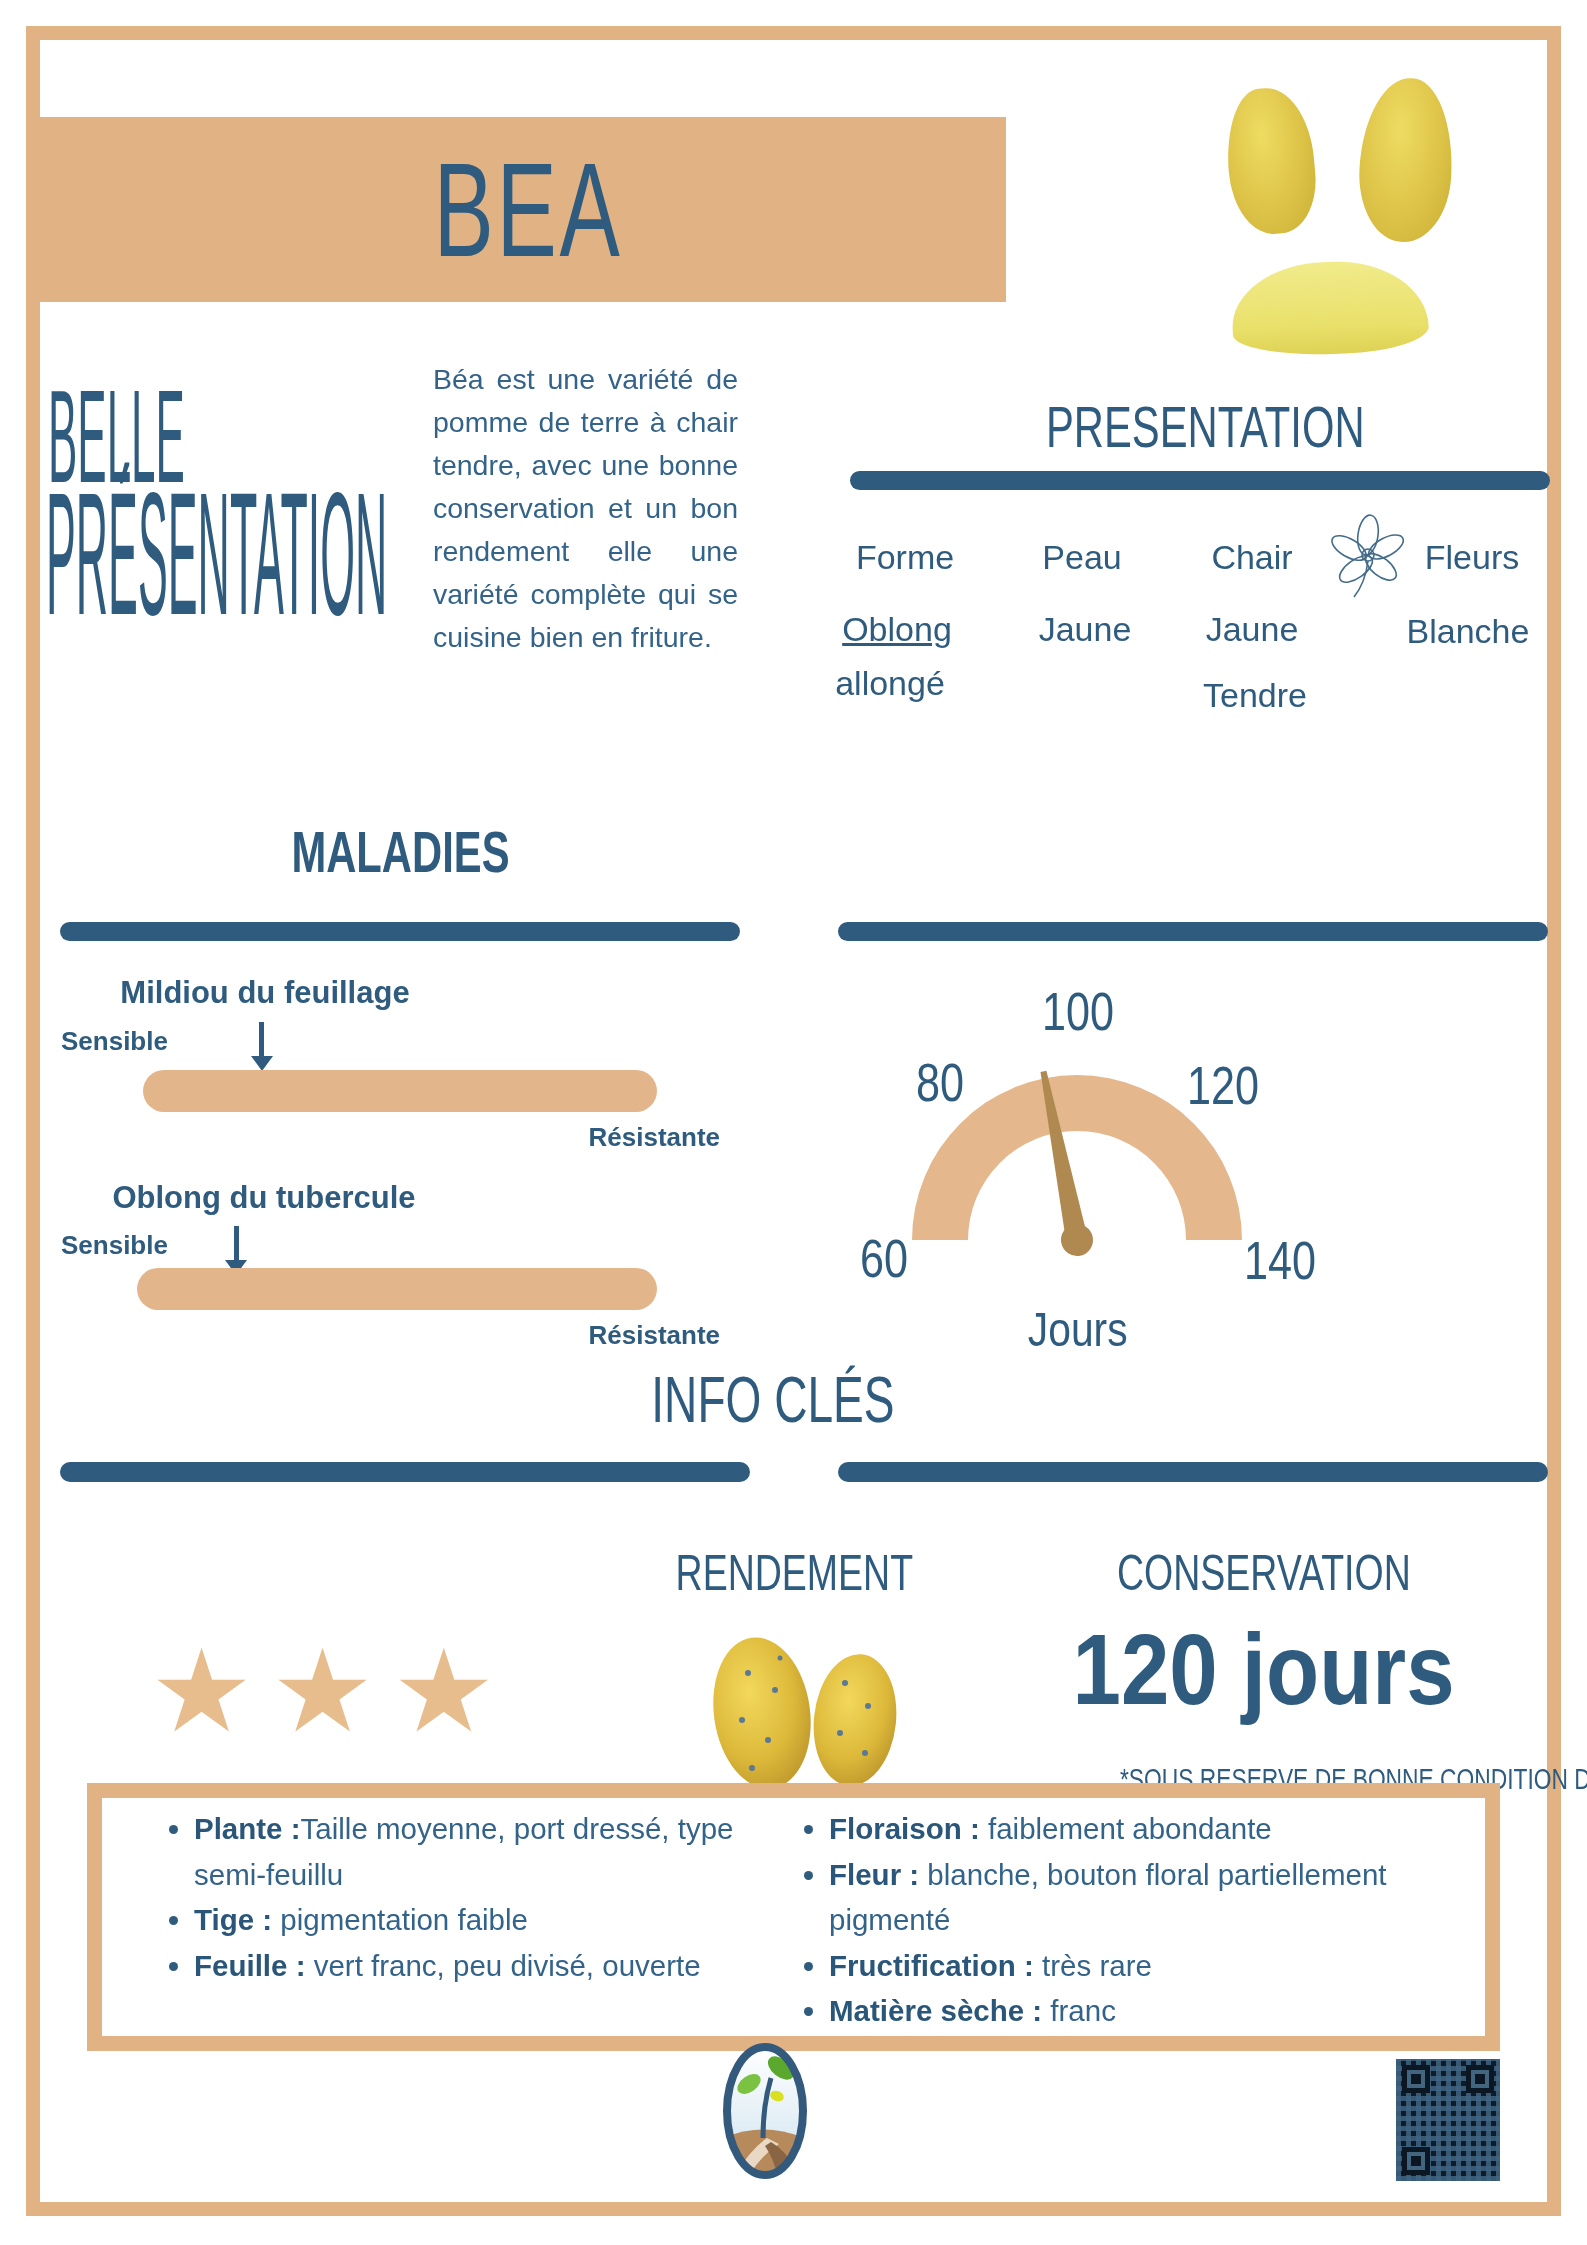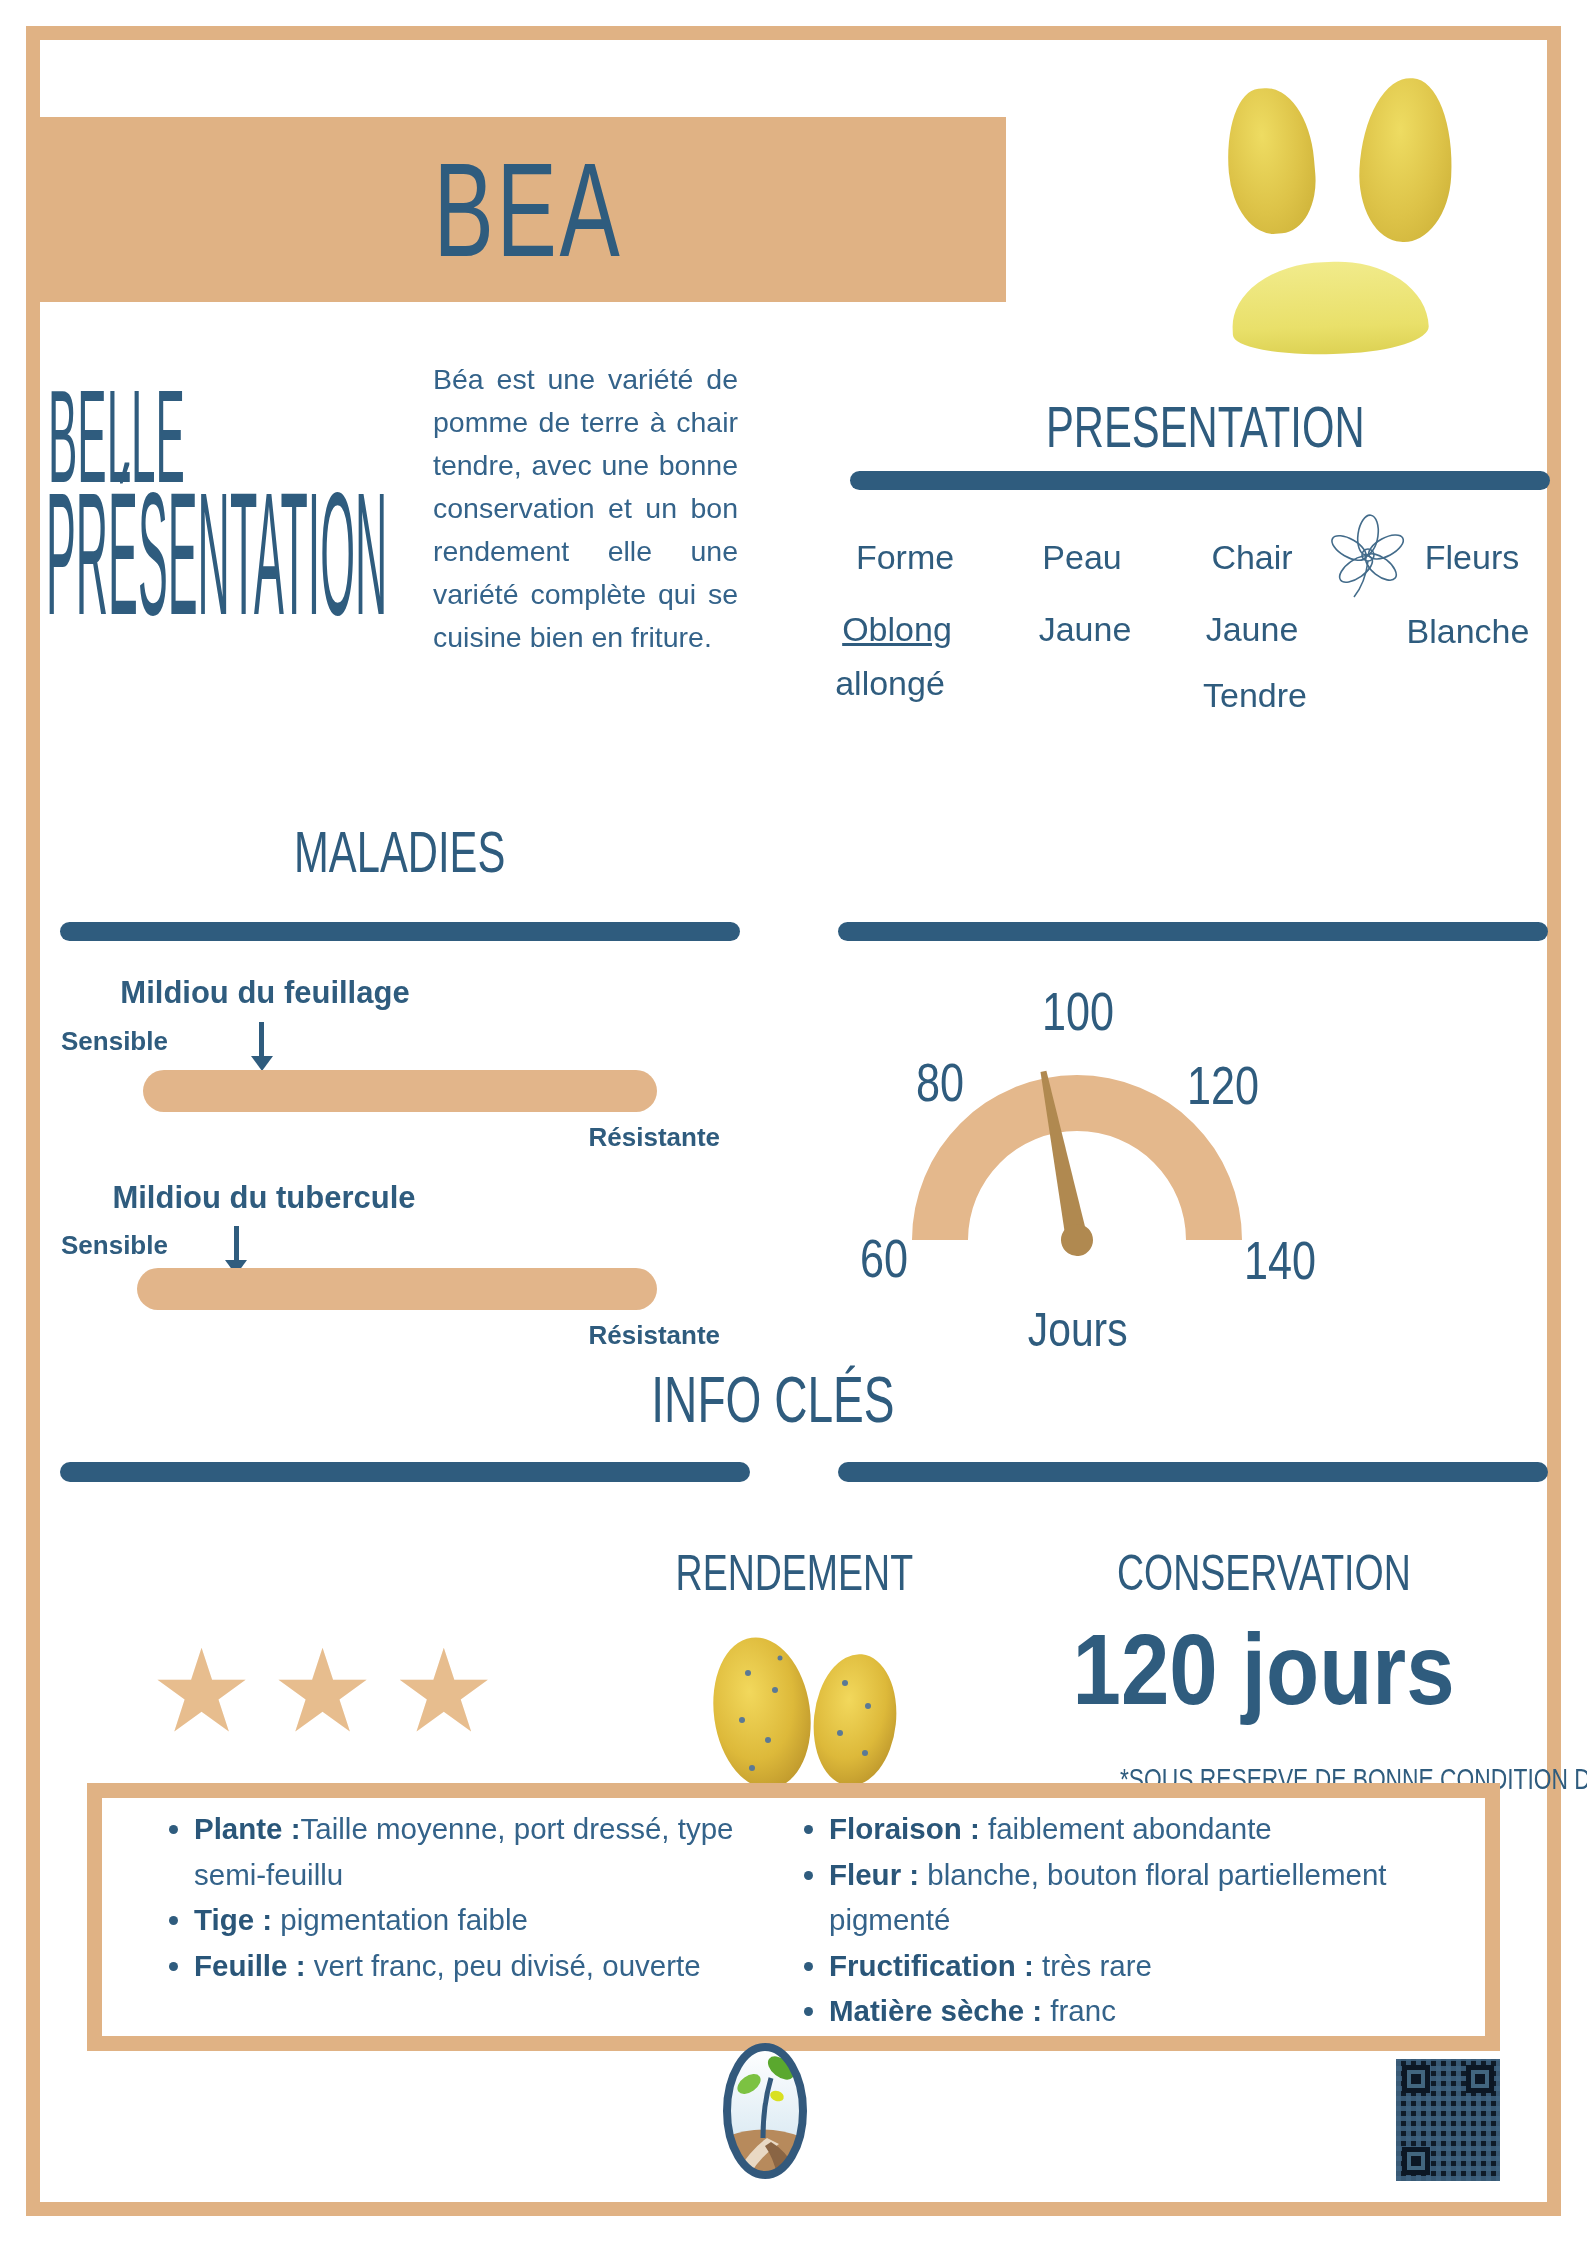--- a/index.html
+++ b/index.html
@@ -99,32 +99,32 @@
     </g>
   </svg>
 
   <div class="col-value" style="left:822px;top:610px;width:150px;text-decoration:underline;">Oblong</div>
   <div class="col-value" style="left:815px;top:664px;width:150px;">allongé</div>
   <div class="col-value" style="left:1022px;top:610px;width:126px;">Jaune</div>
   <div class="col-value" style="left:1189px;top:610px;width:126px;">Jaune</div>
   <div class="col-value" style="left:1185px;top:676px;width:140px;">Tendre</div>
   <div class="col-value" style="left:1398px;top:612px;width:140px;">Blanche</div>
 
-  <div class="abs sec-head" style="left:60px;top:823px;width:680px;">
+  <div class="abs sec-head" style="left:60px;top:823px;width:680px;font-weight:bold;">
     <span class="cond">MALADIES</span>
   </div>
   <div class="abs blue-bar" style="left:60px;top:922px;width:680px;"></div>
 
   <div class="mal-title" style="left:65px;top:975px;width:400px;">Mildiou du feuillage</div>
   <div class="mal-side" style="left:61px;top:1026px;">Sensible</div>
   <div class="arrow" id="arrow-0" style="top: 1022px; left: 259.22px;"></div>
   <div class="pill" id="pill-0" style="left:143px;top:1070px;width:514px;"></div>
   <div class="mal-side" style="left:500px;top:1122px;width:220px;text-align:right;">Résistante</div>
 
-  <div class="mal-title" style="left:64px;top:1180px;width:400px;">Mildiou du tubercule</div>
+  <div class="mal-title" style="left:64px;top:1180px;width:400px;">Oblong du tubercule</div>
   <div class="mal-side" style="left:61px;top:1230px;">Sensible</div>
   <div class="arrow" id="arrow-1" style="top: 1226px; left: 233.8px;"></div>
   <div class="pill" id="pill-1" style="left:137px;top:1268px;width:520px;"></div>
   <div class="mal-side" style="left:500px;top:1320px;width:220px;text-align:right;">Résistante</div>
 
   <div class="abs blue-bar" style="left:838px;top:922px;width:710px;"></div>
 
   <div class="tick" style="left:1028px;top:980px;"><span>100</span></div>
   <div class="tick" style="left:890px;top:1051px;"><span>80</span></div>
   <div class="tick" style="left:1173px;top:1054px;"><span>120</span></div>

